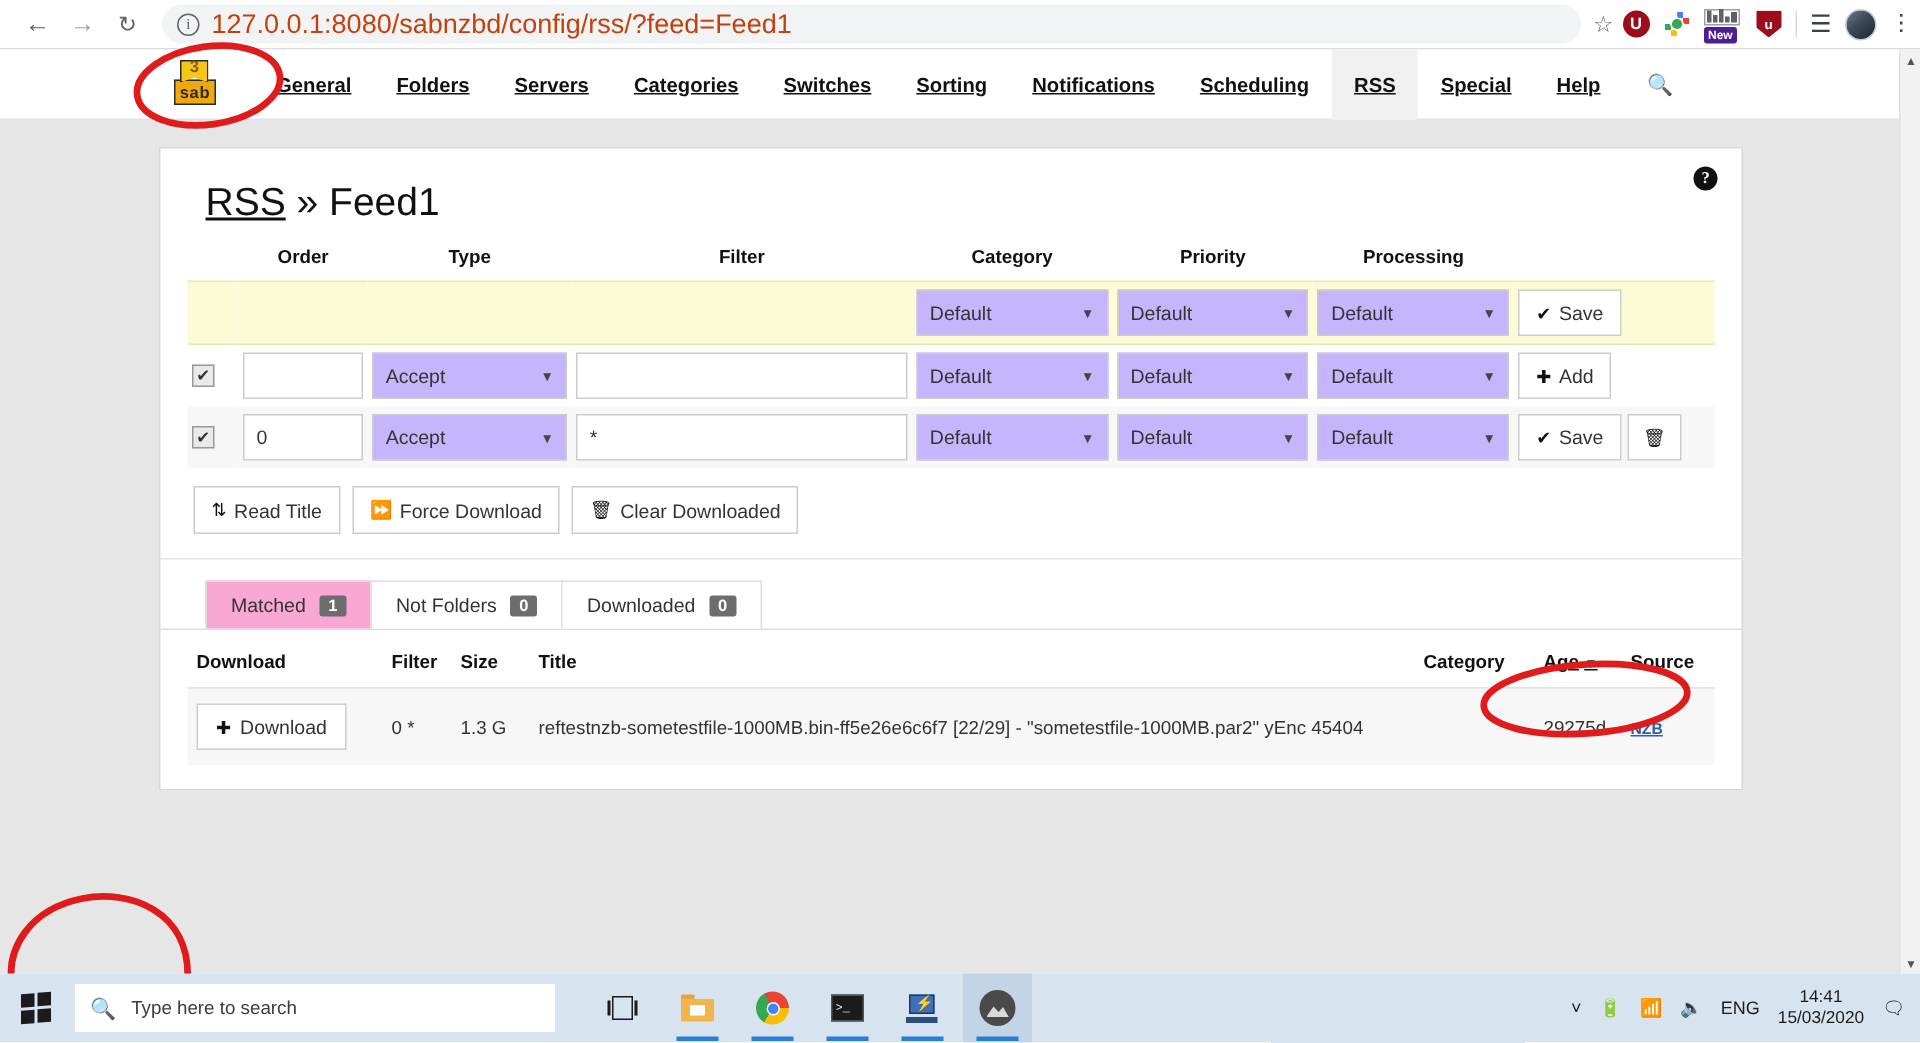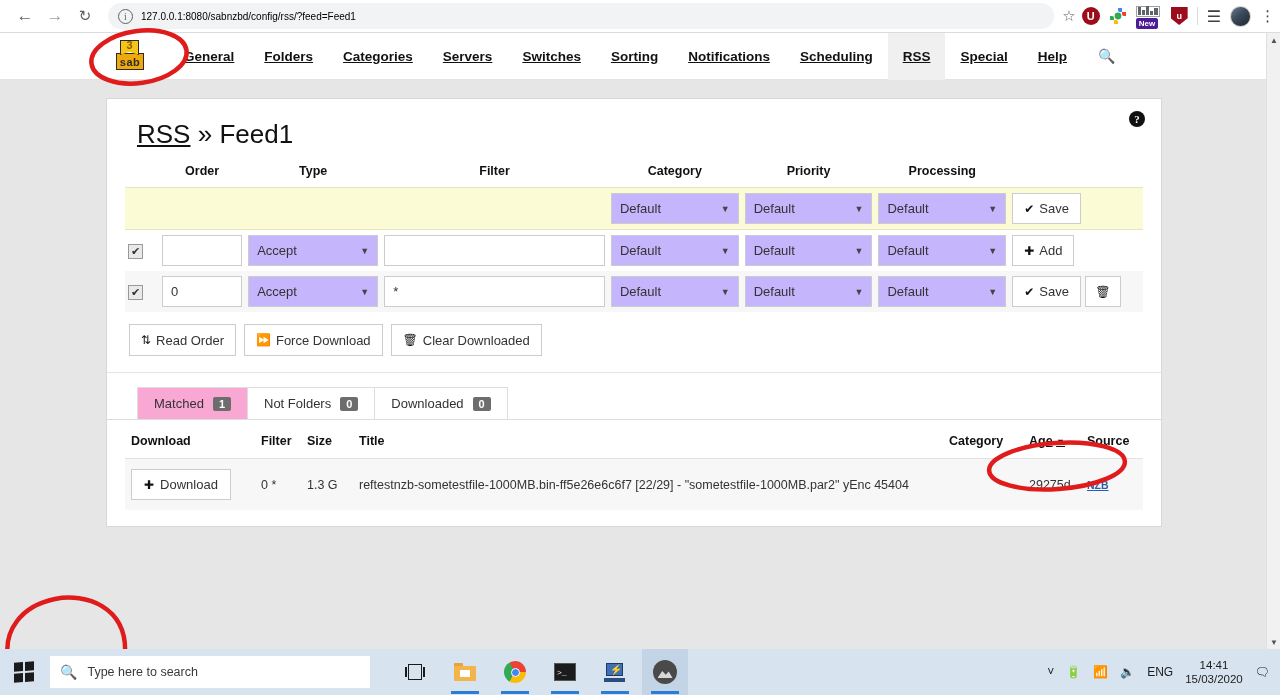--- a/index.html
+++ b/index.html
@@ -26,21 +26,21 @@
   .omnibox {
     flex: 1; height: 26px; background: #f1f3f4; border-radius: 13px;
     margin: 0 8px 0 8px; display: flex; align-items: center; padding: 0 10px;
   }
   .info-icon {
     width: 15px; height: 15px; border: 1.3px solid #5f6368; border-radius: 50%;
     display: flex; align-items: center; justify-content: center;
     font-size: 10px; color: #5f6368; font-family: "Liberation Serif", serif;
     flex: none; margin-right: 8px;
   }
-  .url-text { font-size: 10px; color: #000000; white-space: nowrap; }
+  .url-text { font-size: 18px; color: #c2410c; white-space: nowrap; }
   .star-icon { font-size: 15px; color: #5f6368; margin-right: 6px; flex: none; }
   .ext-tray { display: flex; align-items: center; gap: 9px; padding-right: 8px; flex: none; }
   .ext-circle {
     width: 18px; height: 18px; border-radius: 50%; background: #9c0c1a;
     color: #fff; font-size: 11px; font-weight: bold; display: flex;
     align-items: center; justify-content: center;
   }
   .ext-shield {
     width: 17px; height: 18px; background: #9c0c1a; color: #fff;
     font-size: 9px; font-weight: bold; display: flex; align-items: center;
@@ -344,22 +344,22 @@
   <div class="app-nav">
     <div class="sab-logo">
       <div class="plate"></div>
       <div class="top"></div>
       <div class="num">3</div>
       <div class="word">sab</div>
     </div>
     <div class="nav-items">
       <div class="nav-item">General</div>
       <div class="nav-item">Folders</div>
+      <div class="nav-item">Servers</div>
       <div class="nav-item">Categories</div>
-      <div class="nav-item">Servers</div>
       <div class="nav-item">Switches</div>
       <div class="nav-item">Sorting</div>
       <div class="nav-item">Notifications</div>
       <div class="nav-item">Scheduling</div>
       <div class="nav-item active">RSS</div>
       <div class="nav-item">Special</div>
       <div class="nav-item">Help</div>
       <div class="nav-search">🔍</div>
     </div>
   </div>
@@ -506,21 +506,21 @@
                   <span class="gl">🗑</span>
                 </button>
               </td>
             </tr>
           </tbody>
         </table>
 
         <div class="actions-row">
           <button class="btn">
             <span class="gl">⇅</span>
-            <span>Read Order</span>
+            <span>Read Title</span>
           </button>
           <button class="btn">
             <span class="gl">⏩</span>
             <span>Force Download</span>
           </button>
           <button class="btn">
             <span class="gl">🗑</span>
             <span>Clear Downloaded</span>
           </button>
         </div>

